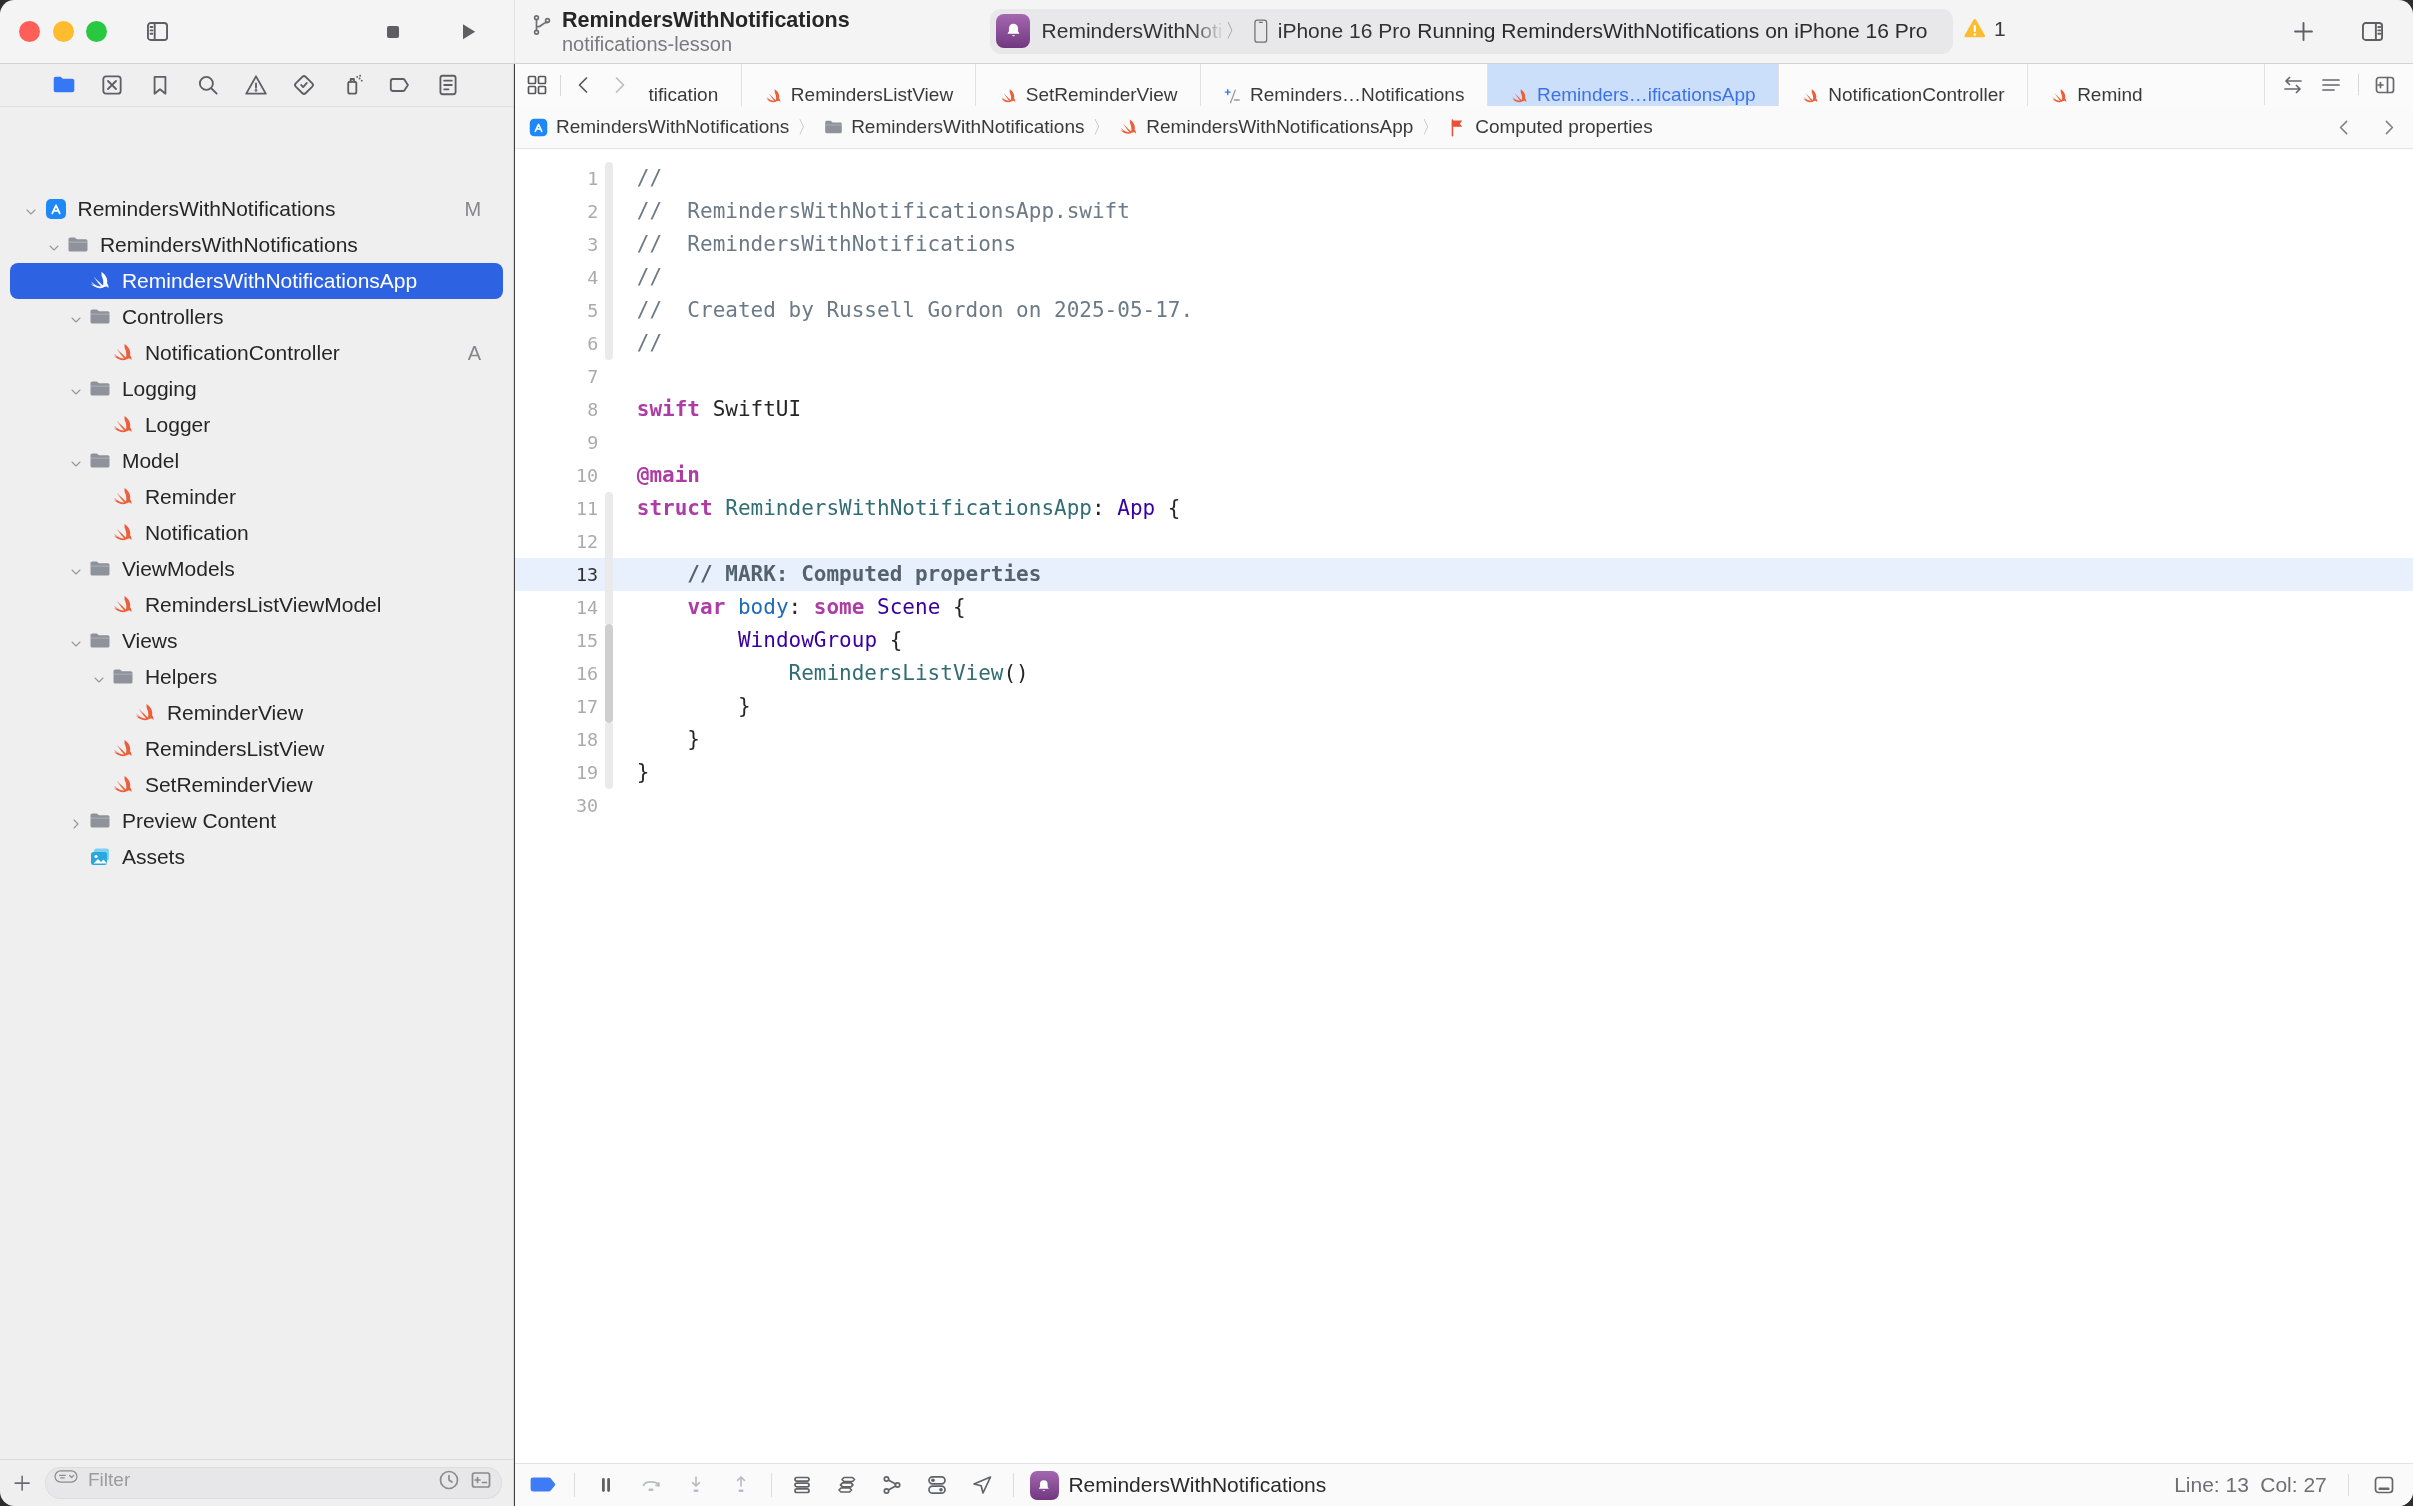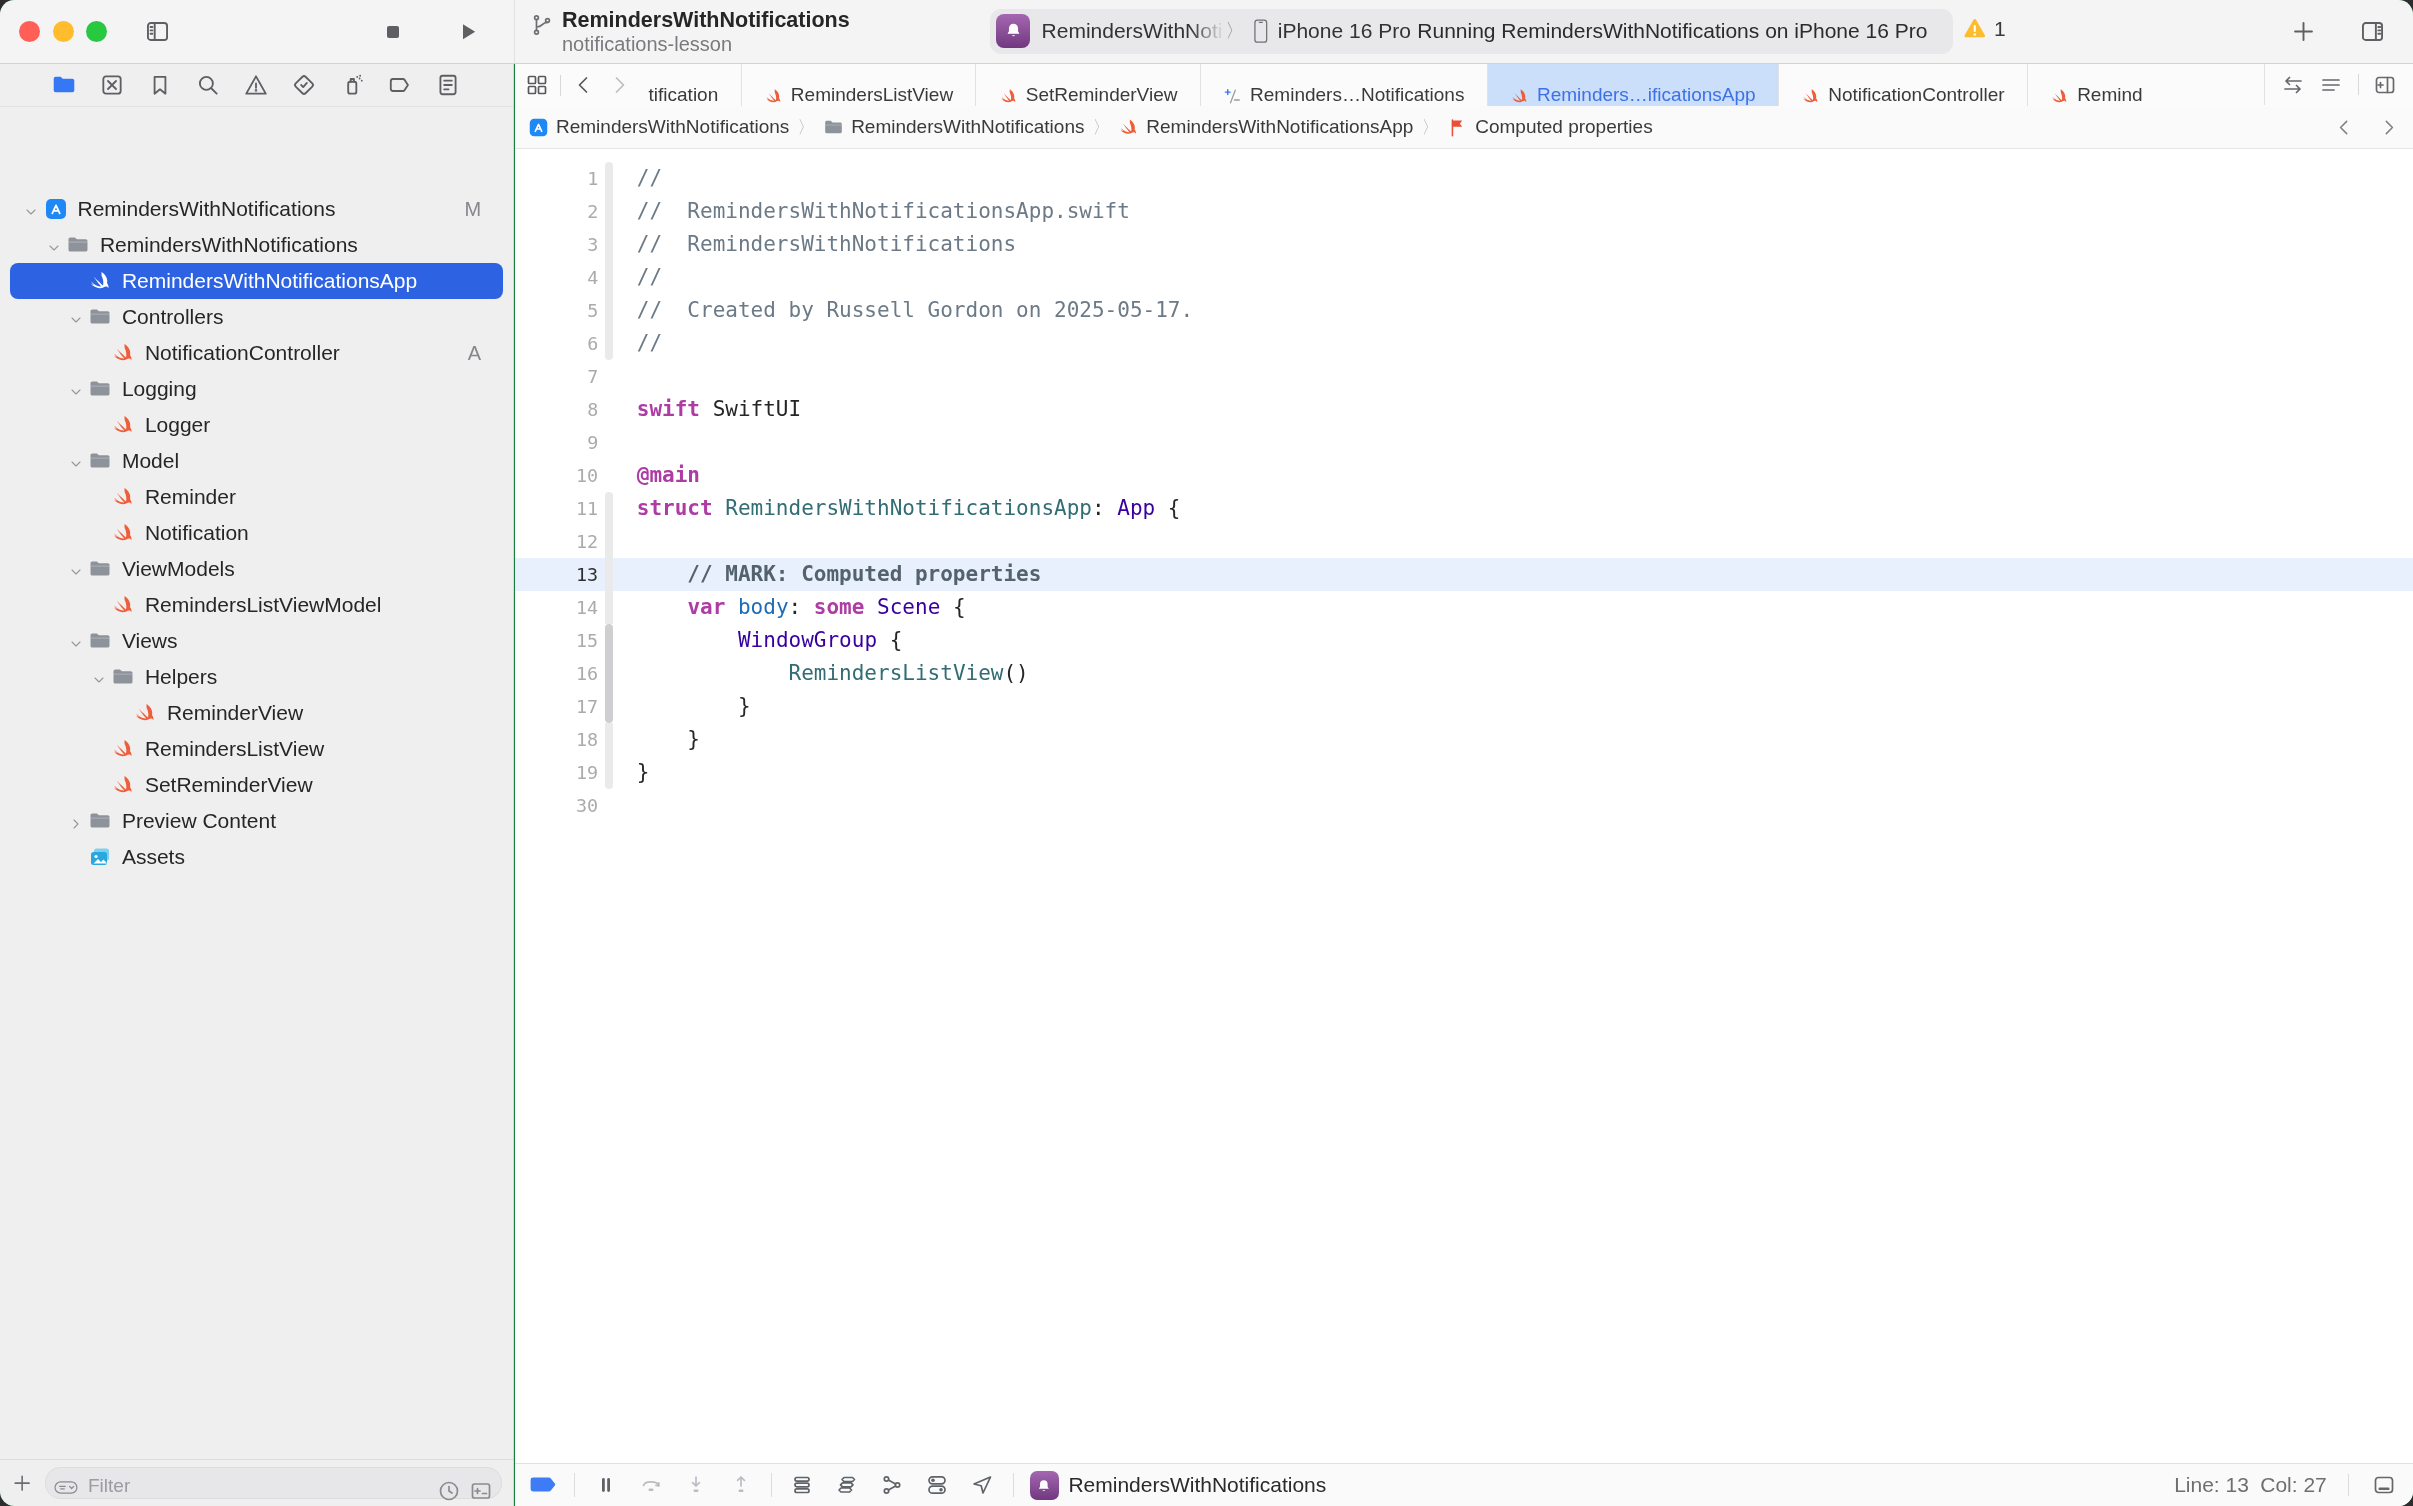--- a/index.html
+++ b/index.html
@@ -1,17 +1,17 @@
 <!DOCTYPE html>
 <html style="font-size:12.8px"><head>
 <meta charset="utf-8">
 <style>
   html,body{margin:0;padding:0;background:#2d2d2f;}
   body{width:2413px;height:1507px;font-family:"Liberation Sans",sans-serif;-webkit-font-smoothing:antialiased;}
-  .window{position:absolute;inset:0;border-radius:14.4px;overflow:hidden;background:#15803d;}
+  .window{position:absolute;inset:0;border-radius:14.4px;overflow:hidden;background:#404040;}
 
   
   .toolbar{position:absolute;left:0;top:0;right:0;height:63px;background:#F5F4F5;border-bottom:0.8px solid #D4D3D4;}
   .toolbar .vdiv{position:absolute;left:514px;top:0;bottom:0;width:0.8px;background:#E2E1E2;}
   .tl{position:absolute;top:21px;width:21px;height:21px;border-radius:50%;}
   .tl.red{left:19px;background:#FF5F57;}
   .tl.yellow{left:53px;background:#FEBC2E;}
   .tl.green{left:86px;background:#28C840;}
   .tbtn{position:absolute;top:0;height:63px;display:flex;align-items:center;justify-content:center;color:#5F5F63;}
   .tbtn .ic{width:27px;height:27px;}
@@ -47,21 +47,21 @@
   .row .ficon{width:25.5px;height:25.5px;margin-right:8.8px;flex:none;display:flex;align-items:center;justify-content:center;}
   .row .ficon .ic{width:24px;height:24px;}
   .row .badge{position:absolute;right:22.3px;color:#86868B;font-size:20px;}
   .row.sel{background:#2D63E2;color:#fff;}
   .row.sel .ic{color:#fff !important;}
   .ic-swift{color:#ED5E3B;}
   .ic-folder{color:#8E939B;}
   .filterbar{position:absolute;left:0;bottom:0;height:46px;right:0;display:flex;align-items:center;border-top:0.8px solid #DCDBDC;}
   .filterbar .plus{width:45px;display:flex;align-items:center;justify-content:center;color:#6B6B70;}
   .filterbar .plus .ic{width:22.3px;height:22.3px;}
-  .filterfield{flex:1;margin-right:11.2px;height:30px;background:#E7E6E8;border:0.8px solid #DDDCDE;border-radius:15px;display:flex;align-items:flex-end;padding:0 8px;gap:8px;}
+  .filterfield{flex:1;margin-right:11.2px;height:30px;background:#E7E6E8;border:0.8px solid #DDDCDE;border-radius:15px;display:flex;align-items:flex-start;padding:0 8px;gap:8px;}
   .filterfield .ic{width:24px;height:19px;color:#8A8A90;flex:none;}
   .filterfield input{flex:1;border:none;background:transparent;outline:none;font-size:19px;color:#333;font-family:"Liberation Sans",sans-serif;}
   .filterfield input::placeholder{color:#9B9BA0;}
 
   
   .editorcol{position:absolute;left:515px;top:64px;right:0;bottom:0;background:#fff;}
   .tabbar{position:absolute;left:0;top:0;right:0;height:42px;background:#FBFBFB;border-bottom:0.8px solid #E3E2E3;display:flex;align-items:stretch;overflow:hidden;}
   .tabcluster{display:flex;align-items:center;gap:11.2px;padding:0 12.8px 0 9.6px;color:#58585C;flex:none;}
   .tabcluster .sep{width:0.8px;height:21px;background:#D9D8D9;}
   .tabcluster .ic{width:24px;height:24px;}

